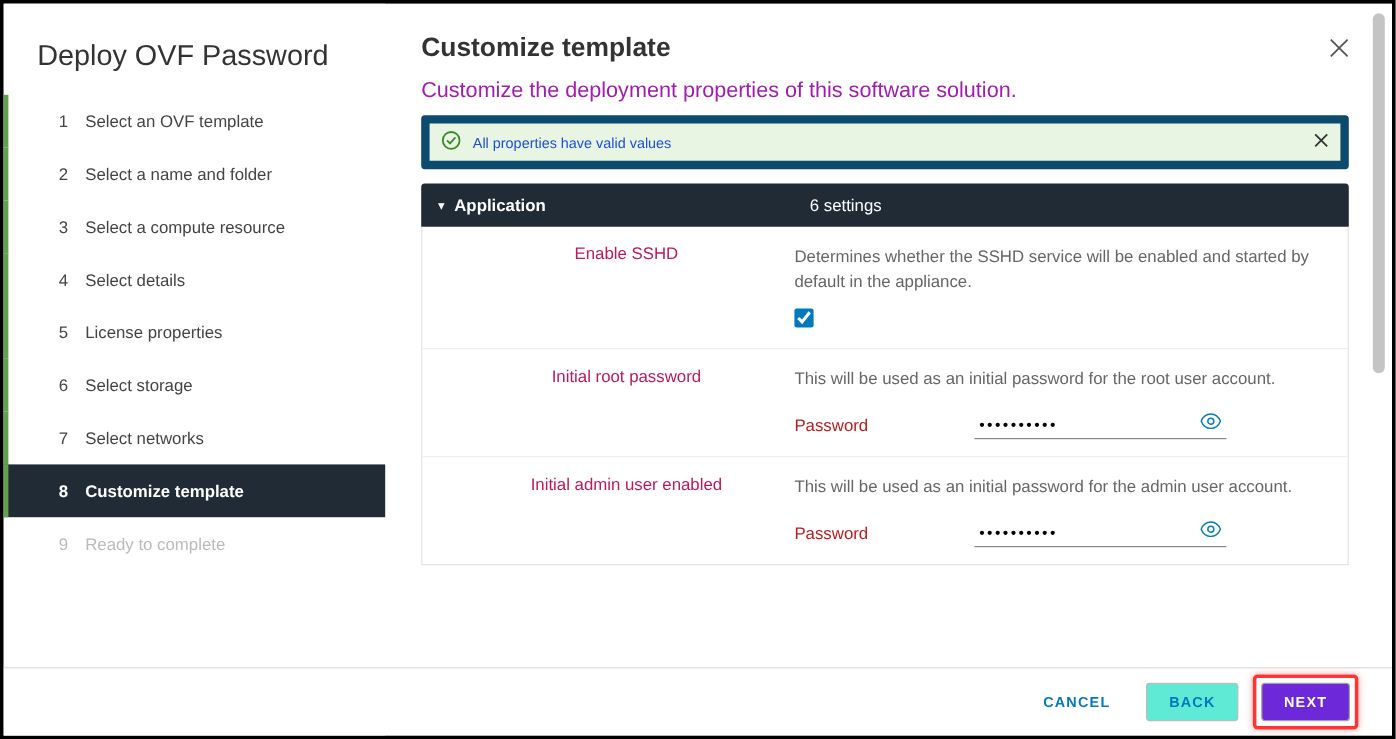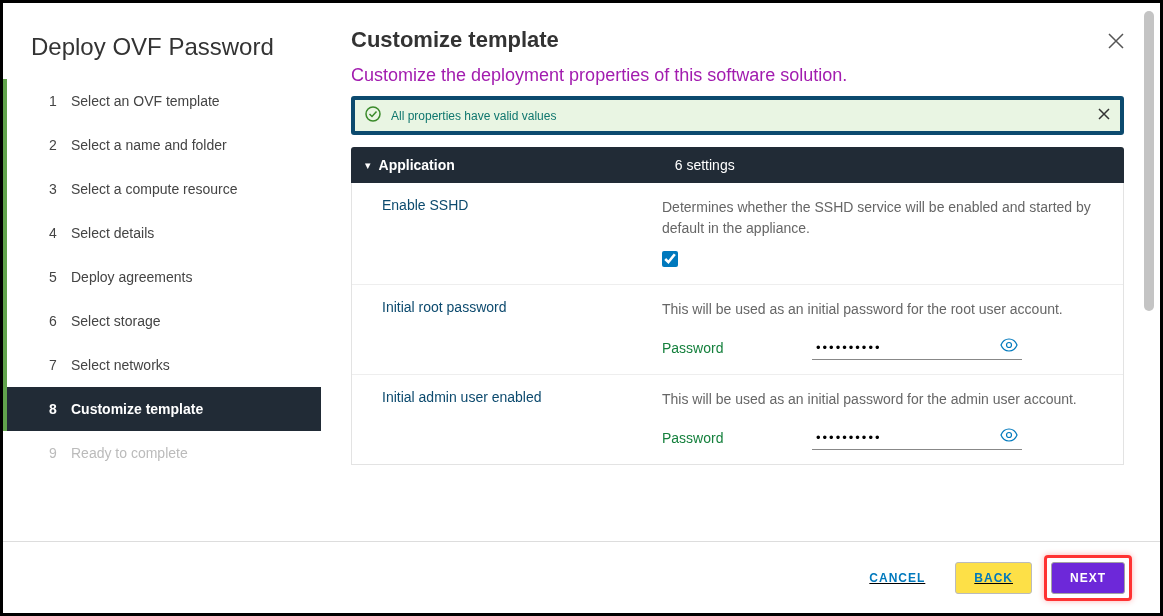--- a/index.html
+++ b/index.html
@@ -66,25 +66,25 @@
       top: 28px; right: 36px;
       font-size: 20px;
       color: #555;
       cursor: pointer;
       background: none; border: none;
     }
     .valid-bar {
       display: flex;
       align-items: center;
       background: #e9f5e3;
-      border: 4px solid #0c4a6e;
+      border: 7px solid #0c4a6e;
       border-radius: 3px;
       padding: 6px 10px;
       font-size: 12px;
-      color: #0f766e;
+      color: #1d4ed8;
       margin-bottom: 12px;
     }
     .valid-bar .ok-icon { color: #3a8a2a; margin-right: 10px; }
     .valid-bar .dismiss { margin-left: auto; cursor: pointer; color: #333; }
 
     .section-header {
       background: #212b36;
       color: #fff;
       display: flex;
       align-items: center;
@@ -97,31 +97,31 @@
     .section-header .sec-count { margin-left: 220px; }
 
     .settings { border: 1px solid #e3e3e3; border-top: none; }
     .setting-row {
       display: flex;
       border-bottom: 1px solid #eee;
       padding: 14px 8px 14px 30px;
       font-size: 14px;
     }
     .setting-row:last-child { border-bottom: none; }
-    .setting-label { width: 280px; color: #0c4a6e; }
+    .setting-label { width: 280px; color: #be185d; text-align: center; }
     .setting-body { flex: 1; color: #666; }
     .setting-desc { margin-bottom: 12px; line-height: 1.5; }
     .checkbox-wrap { margin-top: 6px; }
     .checkbox-wrap input { width: 16px; height: 16px; accent-color: #0079bd; }
     .pw-row {
       display: flex;
       align-items: center;
       margin-top: 16px;
     }
-    .pw-label { width: 150px; color: #15803d; }
+    .pw-label { width: 150px; color: #b91c1c; }
     .pw-input-wrap { position: relative; width: 210px; }
     .pw-input {
       width: 100%;
       border: none;
       border-bottom: 1px solid #888;
       padding: 4px 28px 4px 4px;
       font-size: 13px;
       letter-spacing: 2px;
       outline: none;
       background: transparent;
@@ -133,40 +133,39 @@
     .scrollbar {
       position: absolute;
       top: 8px; right: 6px;
       width: 10px; height: 300px;
       background: #c4c4c4;
       border-radius: 5px;
     }
     .footer {
       position: absolute;
       bottom: 0; left: 0; right: 0;
-      height: 72px;
+      height: 57px;
       border-top: 1px solid #ddd;
       display: flex;
       align-items: center;
       justify-content: flex-end;
       padding-right: 28px;
       gap: 12px;
       background: #fff;
-      text-decoration: underline;
     }
     .btn {
       padding: 8px 18px;
       font-size: 12px;
       letter-spacing: 1px;
       font-weight: 600;
       border-radius: 3px;
       cursor: pointer;
     }
     .btn-cancel { background: none; border: none; color: #0079bd; }
-    .btn-back { background: #fde047; border: 1px solid #bbb; color: #0079bd; }
+    .btn-back { background: #5eead4; border: 1px solid #bbb; color: #0079bd; }
     .btn-next { background: #6d28d9; border: 1px solid #a3a3a3; color: #fff; }
     .next-highlight {
       border: 3px solid #f33;
       padding: 4px;
       border-radius: 4px;
       box-shadow: 0 0 6px rgba(255,0,0,.3);
     }
   </style>
 </head>
 <body>
@@ -186,21 +185,21 @@
       <li class="step-item">
         <span class="step-num">3</span>
         <span>Select a compute resource</span>
       </li>
       <li class="step-item">
         <span class="step-num">4</span>
         <span>Select details</span>
       </li>
       <li class="step-item">
         <span class="step-num">5</span>
-        <span>Deploy agreements</span>
+        <span>License properties</span>
       </li>
       <li class="step-item">
         <span class="step-num">6</span>
         <span>Select storage</span>
       </li>
       <li class="step-item">
         <span class="step-num">7</span>
         <span>Select networks</span>
       </li>
       <li class="step-item active">

